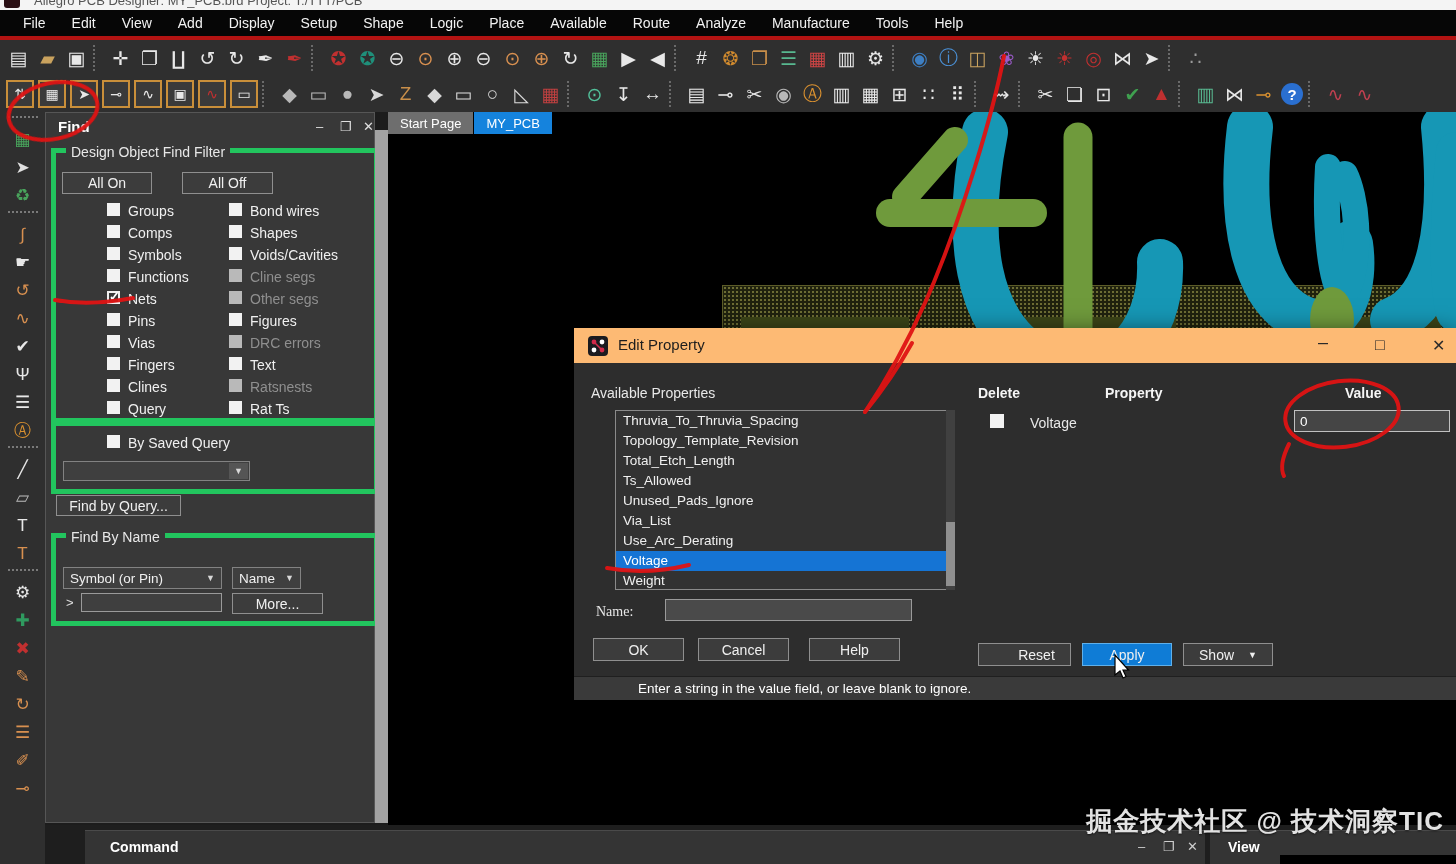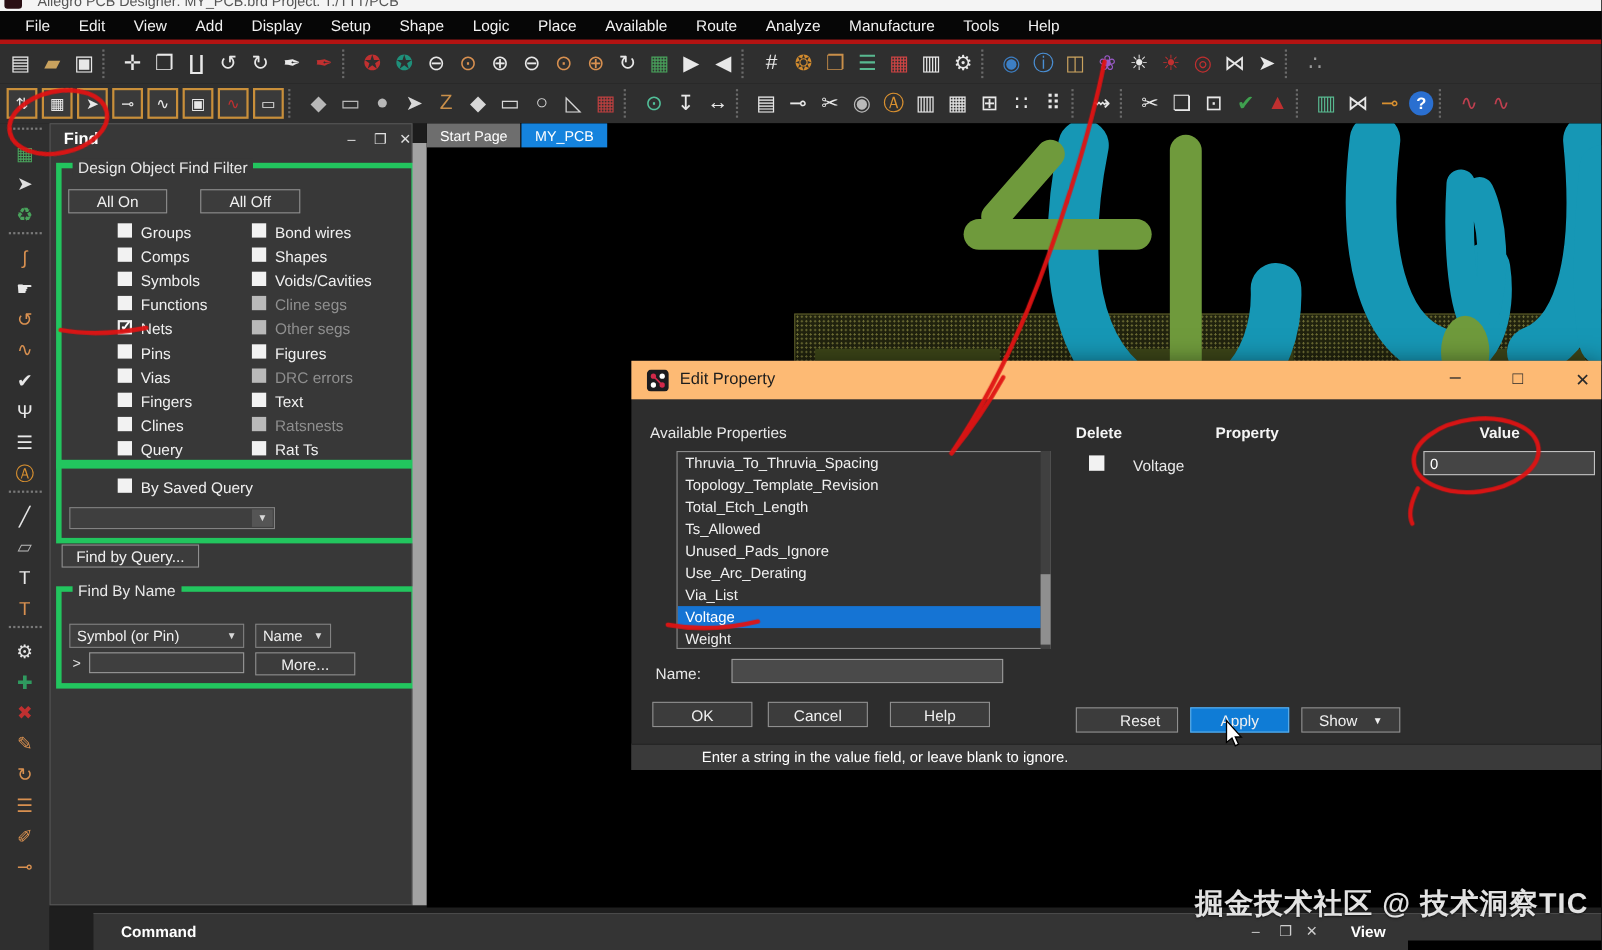--- a/index.html
+++ b/index.html
@@ -48,21 +48,21 @@
   .tabsrow{position:absolute;left:0;top:0;height:22px;display:flex;z-index:3;}
   .tab{height:22px;display:flex;align-items:center;padding:0 12px;font-size:13px;color:#fff;background:#6e6e6e;margin-right:1px;}
   .tab.active{background:#1583dd;}
   .band{position:absolute;left:334px;top:173px;width:734px;height:47px;background-color:#20220e;
         background-image:radial-gradient(circle,#6d6d34 0.8px,rgba(0,0,0,0) 0.9px);background-size:4px 4px;
         border:1px solid #5c5c28;box-sizing:border-box;z-index:1;}
   .bandrect{position:absolute;bottom:1px;height:13px;background:#3c4518;}
   .artsvg{position:absolute;left:0;top:0;z-index:2;}
   
   .bottombar{left:45px;top:825px;width:1411px;height:39px;background:#1e1e1e;}
-  .cmdpanel{position:absolute;left:40px;top:5px;width:1120px;height:34px;background:#343434;border-top:1px solid #4a4a4a;padding-left:11px;}
+  .cmdpanel{position:absolute;left:40px;top:5px;width:1120px;height:34px;background:#343434;border-top:1px solid #4a4a4a;}
   .cmdtitle{position:absolute;left:25px;top:8px;font-weight:bold;font-size:14px;color:#fff;}
   .viewpanel{position:absolute;left:1165px;top:5px;width:246px;height:34px;background:#343434;border-top:1px solid #4a4a4a;}
   .viewtitle{position:absolute;left:18px;top:8px;font-weight:bold;font-size:14px;color:#fff;}
   .viewinput{position:absolute;left:70px;top:24px;width:176px;height:10px;background:#000;}
   
   .dialog{left:574px;top:328px;width:882px;height:372px;background:#2d2d2d;box-shadow:0 6px 24px rgba(0,0,0,.7);z-index:10;}
   .dlg-titlebar{position:absolute;left:0;top:0;width:100%;height:35px;background:#fdba74;}
   .dlg-title{position:absolute;left:44px;top:8px;font-size:15px;color:#1d1d1d;}
   .dlg-ctl{position:absolute;top:8px;font-size:16px;color:#2a2a2a;cursor:default;}
   .dlg-label{position:absolute;font-size:14px;color:#e8e8e8;white-space:nowrap;}
@@ -677,34 +677,34 @@
     <span class="dlg-header" style="left:531px;top:57px;">Property</span>
     <span class="dlg-header" style="left:771px;top:57px;">Value</span>
 
     <div class="plist">
 
     <div class="pitem">Thruvia_To_Thruvia_Spacing</div>
         <div class="pitem">Topology_Template_Revision</div>
         <div class="pitem">Total_Etch_Length</div>
         <div class="pitem">Ts_Allowed</div>
         <div class="pitem">Unused_Pads_Ignore</div>
+        <div class="pitem">Via_List</div>
         <div class="pitem">Use_Arc_Derating</div>
-        <div class="pitem">Via_List</div>
         <div class="pitem selected">Voltage</div>
         <div class="pitem">Weight</div>
       </div>
     <div class="plist-scroll" style="left:372px;top:82px;width:9px;height:180px;">
       <div class="plist-thumb"></div>
     </div>
 
     <span class="cb abs" style="left:416px;top:86px;width:14px;height:14px;"></span>
     <span class="dlg-label" style="left:456px;top:87px;">Voltage</span>
     <input class="inp abs" style="left: 720px; top: 82px; width: 156px; height: 22px; border-color: rgb(192, 192, 192);" value="0">
 
-    <span class="dlg-label" style="left:22px;top:276px;">Name:</span>
+    <span class="dlg-label" style="left:22px;top:276px;font-family:Liberation Serif, serif;">Name:</span>
     <input class="inp abs" style="left: 91px; top: 271px; width: 247px; height: 22px; background: rgb(74, 74, 74);">
 
     <div class="btn abs" style="left:19px;top:310px;width:91px;height:23px;">OK</div>
     <div class="btn abs" style="left:124px;top:310px;width:91px;height:23px;">Cancel</div>
     <div class="btn abs" style="left:235px;top:310px;width:91px;height:23px;">Help</div>
     <div class="btn abs" style="left:404px;top:315px;width:93px;height:23px;padding-left:24px;">Reset</div>
     <div class="btn btn-blue abs" style="left:508px;top:315px;width:90px;height:23px;">Apply</div>
     <div class="btn abs" style="left:609px;top:315px;width:90px;height:23px;gap:14px;">
       <span>Show</span>
       <span style="font-size:9px;">▼</span>

